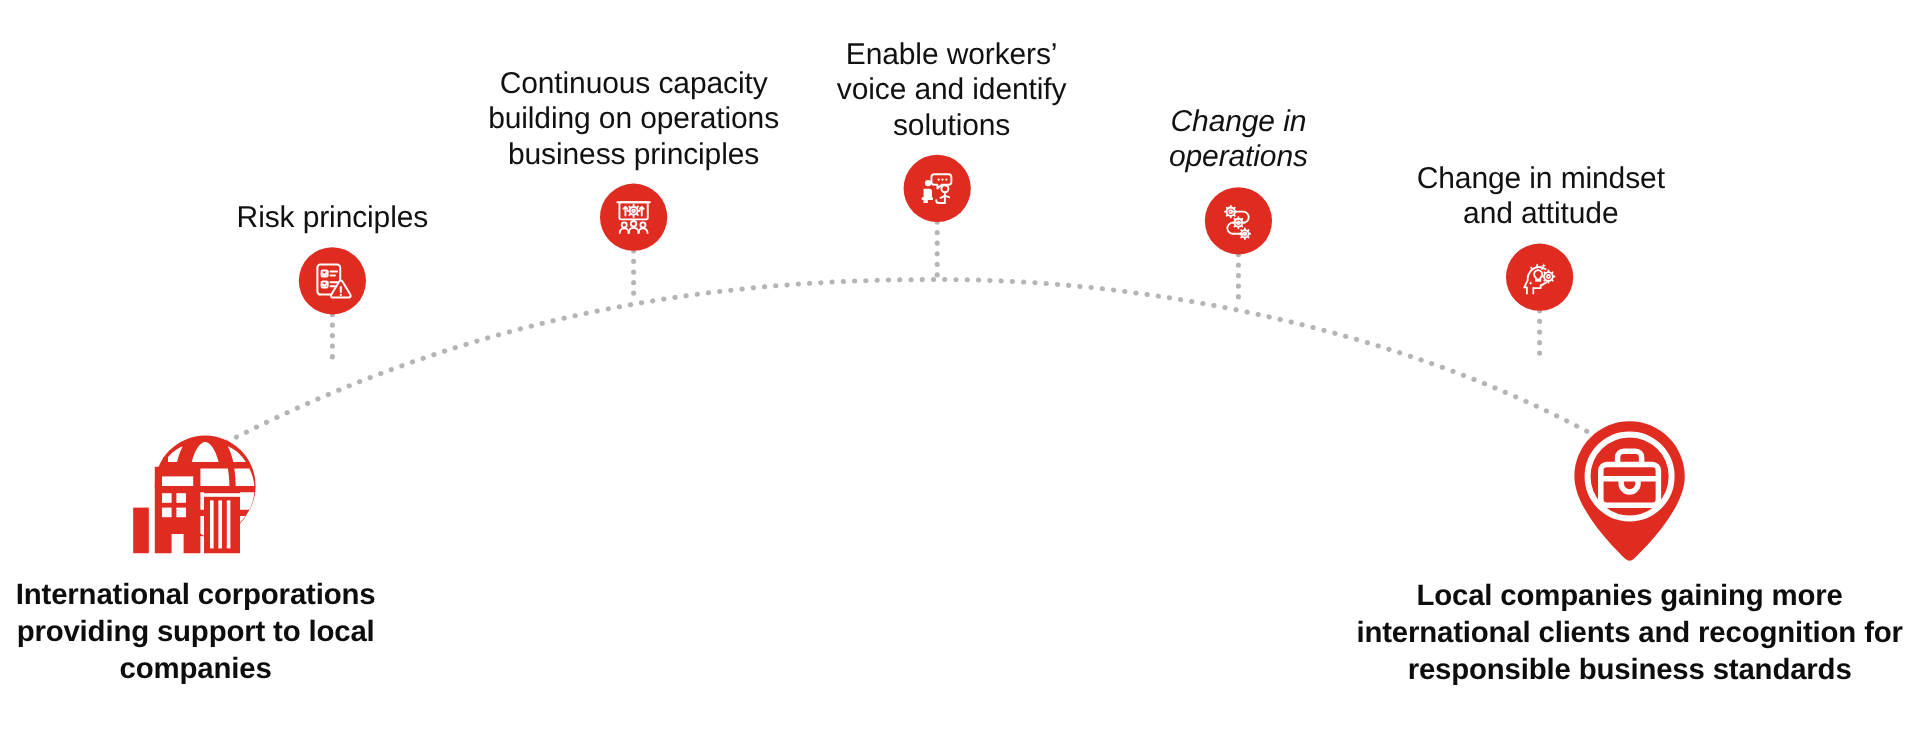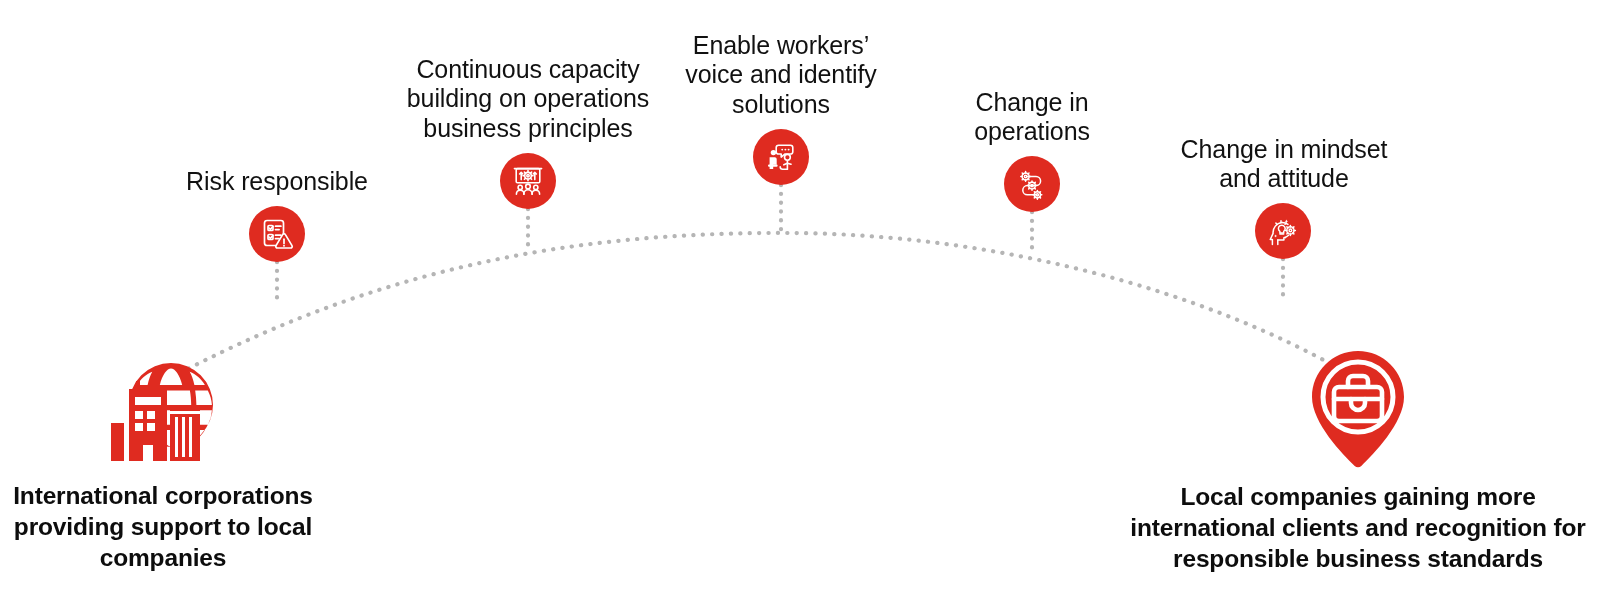--- a/index.html
+++ b/index.html
@@ -176,21 +176,21 @@
         </g>
 
         <path d="M24 16.2L33.2 31.3H14.8L24 16.2z" fill="#DF2B20"></path>
         <g fill="none" stroke="#ffffff" stroke-width="1.7" stroke-linejoin="round" stroke-linecap="round">
           <path d="M22.6 17.6a1.6 1.6 0 0 1 2.8 0l6.6 11a1.6 1.6 0 0 1-1.4 2.4H17.4a1.6 1.6 0 0 1-1.4-2.4l6.6-11z"></path>
           <path d="M24 22.2v4.2"></path>
         </g>
         <circle cx="24" cy="28.8" r="0.95" fill="#ffffff"></circle>
       </svg>
     </div>
-    <div class="node-label" style="left:0px; top:-38px; width:420px;">Risk responsible</div>
+    <div class="node-label" style="left:0px; top:-38px; width:420px;">Risk principles</div>
   </div>
 
   <div class="node" style="left:528px; top:181px;">
     <div class="node-circle" style="width:56px; height:56px;">
       <svg class="icon-svg" width="34" height="34" viewBox="0 0 34 34" xmlns="http://www.w3.org/2000/svg">
         <g fill="none" stroke="#ffffff" stroke-width="1.6" stroke-linejoin="round" stroke-linecap="round">
 
           <rect x="5.2" y="4.6" width="23.6" height="14.2" rx="1.3"></rect>
           <path d="M3.4 4.6h27.2"></path>
 
@@ -234,21 +234,21 @@
           <path d="M23.4 23.2l-3.6 1.6M23.4 23.2l3.6 1.1"></path>
           <path d="M23.4 29.2h-4.8c-1.4 0-2.4-1.1-2.4-2.4"></path>
         </g>
         <g fill="#ffffff">
           <circle cx="18.2" cy="9.6" r="0.95"></circle>
           <circle cx="21.4" cy="9.6" r="0.95"></circle>
           <circle cx="24.6" cy="9.6" r="0.95"></circle>
         </g>
       </svg>
     </div>
-    <div class="node-label" style="left:0px; top:-38px; width:420px;">Enable workers’
+    <div class="node-label" style="left:12px; top:-38px; width:420px;">Enable workers’
 voice and identify
 solutions</div>
   </div>
 
   <div class="node" style="left:1032px; top:184px;">
     <div class="node-circle" style="width:56px; height:56px;">
       <svg class="icon-svg" width="34" height="34" viewBox="0 0 34 34" xmlns="http://www.w3.org/2000/svg">
         <g fill="none" stroke="#ffffff" stroke-width="1.5" stroke-linejoin="round" stroke-linecap="round">
 
           <path d="M11.6 9.4h9.4a4.6 4.6 0 0 1 0 9.2h-8.6a4.6 4.6 0 0 0 0 9.2h9"></path>
@@ -263,21 +263,21 @@
           <path d="M17 14v1.3M17 21.9v1.3M12.4 18.6h1.3M20.3 18.6h1.3
                    M13.7 15.3l.95.95M19.35 20.95l.95.95M20.3 15.3l-.95.95M14.65 20.95l-.95.95"></path>
 
           <circle cx="22.4" cy="27.8" r="3.1"></circle>
           <circle cx="22.4" cy="27.8" r="1.1"></circle>
           <path d="M22.4 23.4v1.2M22.4 31v1.2M18 27.8h1.2M25.6 27.8h1.2
                    M19.3 24.7l.85.85M24.65 30.05l.85.85M25.5 24.7l-.85.85M20.15 30.05l-.85.85"></path>
         </g>
       </svg>
     </div>
-    <div class="node-label" style="left:0px; top:-38px; width:420px;">Change in
+    <div class="node-label" style="left:0px; top:-38px; width:420px;font-style:italic;">Change in
 operations</div>
   </div>
 
   <div class="node" style="left:1283px; top:231px;">
     <div class="node-circle" style="width:56px; height:56px;">
       <svg class="icon-svg" width="34" height="34" viewBox="0 0 34 34" xmlns="http://www.w3.org/2000/svg">
         <g fill="none" stroke="#ffffff" stroke-width="1.5" stroke-linejoin="round" stroke-linecap="round">
 
           <path d="M6.4 30.6v-5.1H4.2l2.9-6.1c-.5-5.4 3.4-10.3 9-10.9"></path>
           <path d="M16.1 8.5c2.2 0 4.3.7 5.9 1.9"></path>

